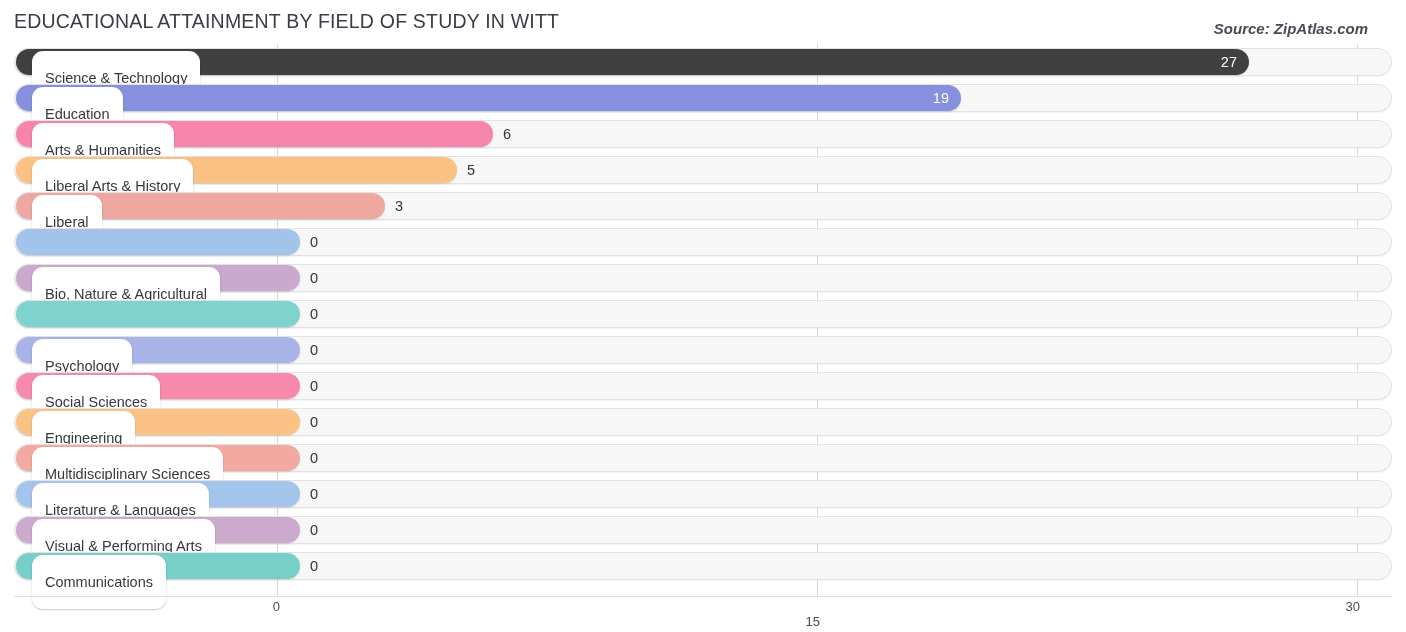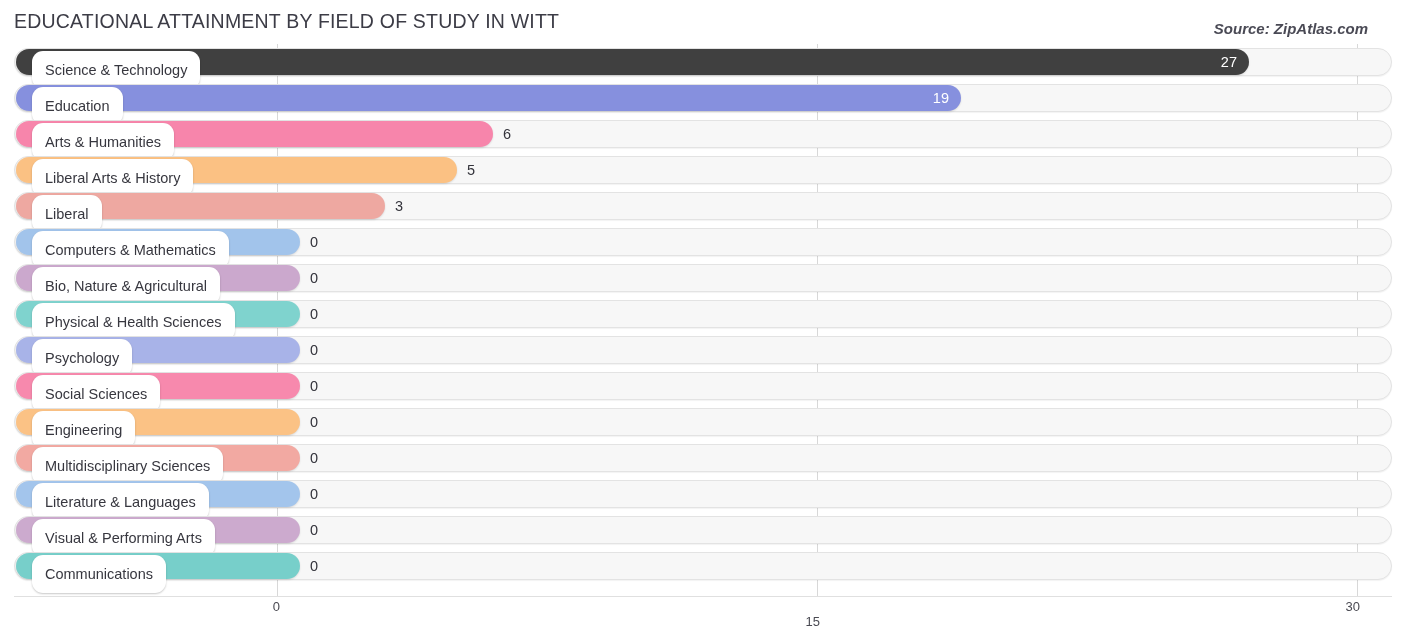--- a/index.html
+++ b/index.html
@@ -83,21 +83,21 @@
     font-size:14.5px;
     white-space:nowrap;
   }
 
   .label-pill{
     position:absolute;left:32px;top:7px;
     height:22px;
     background:#ffffff;
     border-radius:11px;
     display:flex;align-items:center;
-    padding:8px 13px;
+    padding:16px 13px;
     box-shadow:0 1px 2px rgba(0,0,0,0.22);
     white-space:nowrap;
   }
   .label-pill span{
     font-size:14.5px;
     color:#37373f;
     line-height:1;
   }
 
   .axis{
@@ -170,39 +170,33 @@
         <div class="bar" style="width: 369px; background: rgb(238, 168, 161);"></div>
         <div class="bar-value-out" style="left: 395px;">3</div>
         <div class="label-pill">
           <span>Liberal</span>
         </div>
       </div>
       <div class="row" style="top: 180px;">
         <div class="track"></div>
         <div class="bar" style="width: 284px; background: rgb(162, 196, 235);"></div>
         <div class="bar-value-out" style="left: 310px;">0</div>
-        <div class="label-pill">
-          <span>Computers &amp; Mathematics</span>
-        </div>
       </div>
       <div class="row" style="top: 216px;">
         <div class="track"></div>
         <div class="bar" style="width: 284px; background: rgb(203, 168, 205);"></div>
         <div class="bar-value-out" style="left: 310px;">0</div>
         <div class="label-pill">
           <span>Bio, Nature &amp; Agricultural</span>
         </div>
       </div>
       <div class="row" style="top: 252px;">
         <div class="track"></div>
         <div class="bar" style="width: 284px; background: rgb(127, 211, 206);"></div>
         <div class="bar-value-out" style="left: 310px;">0</div>
-        <div class="label-pill">
-          <span>Physical &amp; Health Sciences</span>
-        </div>
       </div>
       <div class="row" style="top: 288px;">
         <div class="track"></div>
         <div class="bar" style="width: 284px; background: rgb(168, 179, 232);"></div>
         <div class="bar-value-out" style="left: 310px;">0</div>
         <div class="label-pill">
           <span>Psychology</span>
         </div>
       </div>
       <div class="row" style="top: 324px;">

